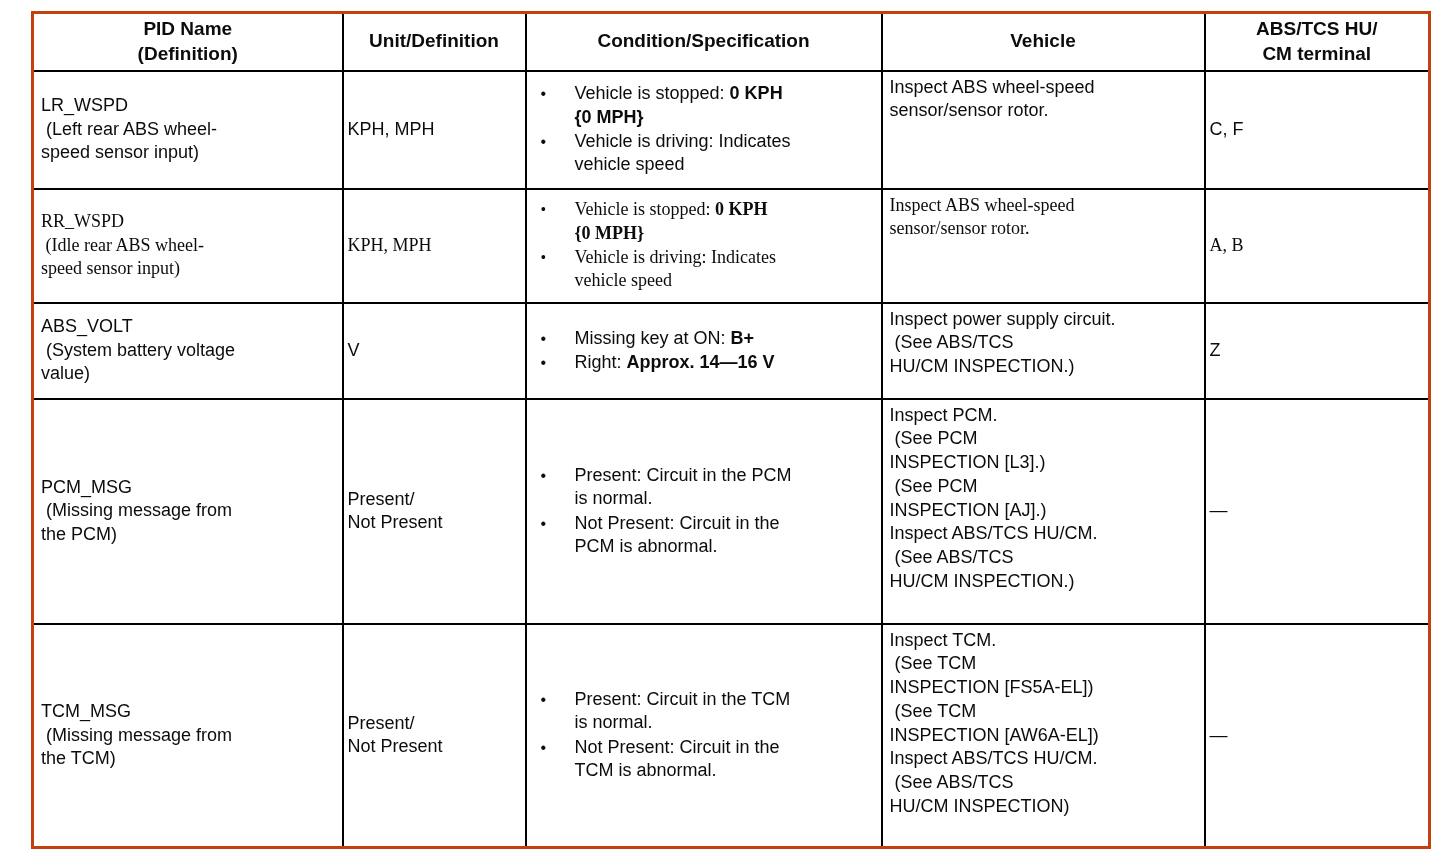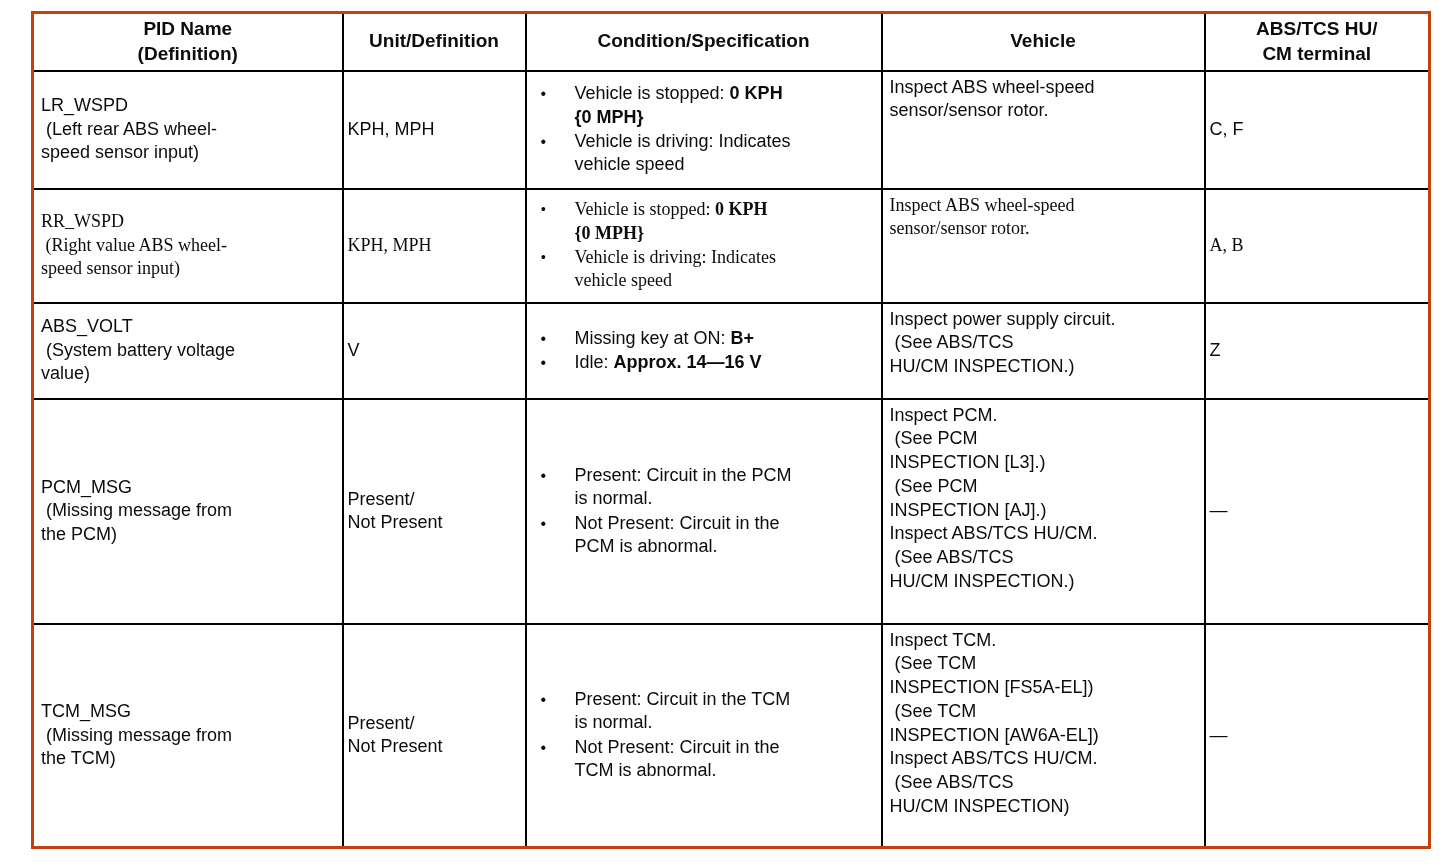--- a/index.html
+++ b/index.html
@@ -140,21 +140,21 @@
             </div>
             <div class="bullet-item">
               <span class="bullet-glyph">•</span>
               <span class="bullet-text"><span>Vehicle is driving: Indicates</span><br><span>vehicle speed</span></span>
             </div>
           </td>
           <td class="action-cell"><div>Inspect ABS wheel-speed</div><div>sensor/sensor rotor.</div></td>
           <td class="terminal-cell"><span>C, F</span></td>
         </tr>
         <tr class="r1">
-          <td class="pid-cell"><div>RR_WSPD</div><div> (Right value ABS wheel-</div><div>speed sensor input)</div></td>
+          <td class="pid-cell"><div>RR_WSPD</div><div> (Idle rear ABS wheel-</div><div>speed sensor input)</div></td>
           <td class="unit-cell">
             <div>KPH, MPH</div>
           </td>
           <td class="cond-cell">
             <div class="bullet-item">
               <span class="bullet-glyph">•</span>
               <span class="bullet-text"><span>Vehicle is stopped: </span><span class="bold">0 KPH</span><br><span class="bold">{0 MPH}</span></span>
             </div>
             <div class="bullet-item">
               <span class="bullet-glyph">•</span>
@@ -169,21 +169,21 @@
           <td class="unit-cell">
             <div>V</div>
           </td>
           <td class="cond-cell">
             <div class="bullet-item">
               <span class="bullet-glyph">•</span>
               <span class="bullet-text"><span>Missing key at ON: </span><span class="bold">B+</span></span>
             </div>
             <div class="bullet-item">
               <span class="bullet-glyph">•</span>
-              <span class="bullet-text"><span>Idle: </span><span class="bold">Approx. 14—16 V</span></span>
+              <span class="bullet-text"><span>Right: </span><span class="bold">Approx. 14—16 V</span></span>
             </div>
           </td>
           <td class="action-cell"><div>Inspect power supply circuit.</div><div> (See ABS/TCS</div><div>HU/CM INSPECTION.)</div></td>
           <td class="terminal-cell"><span>Z</span></td>
         </tr>
         <tr class="r3">
           <td class="pid-cell"><div>PCM_MSG</div><div> (Missing message from</div><div>the PCM)</div></td>
           <td class="unit-cell">
             <div>Present/</div>
             <div>Not Present</div>

